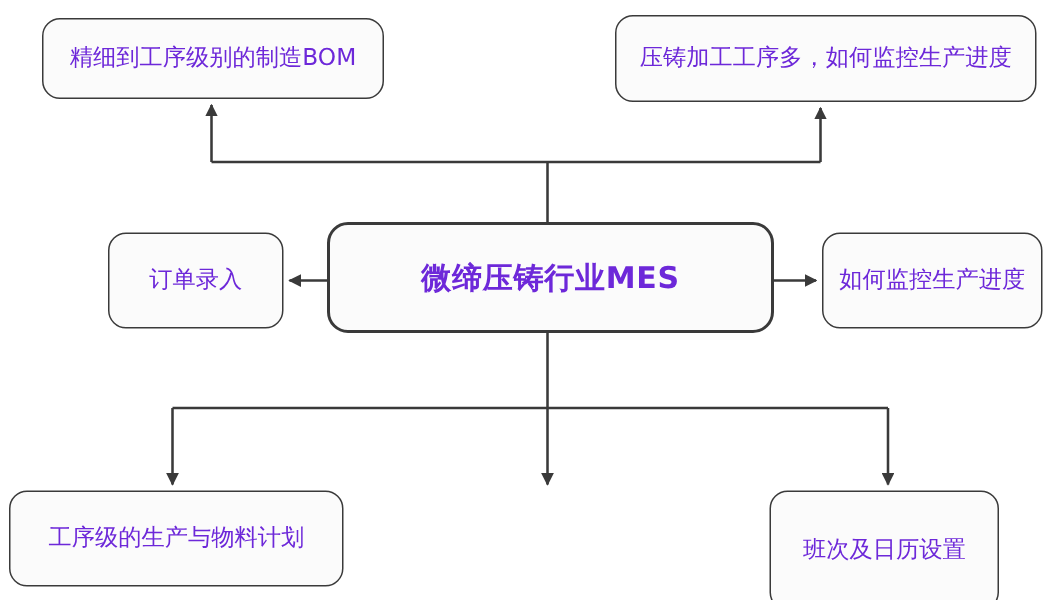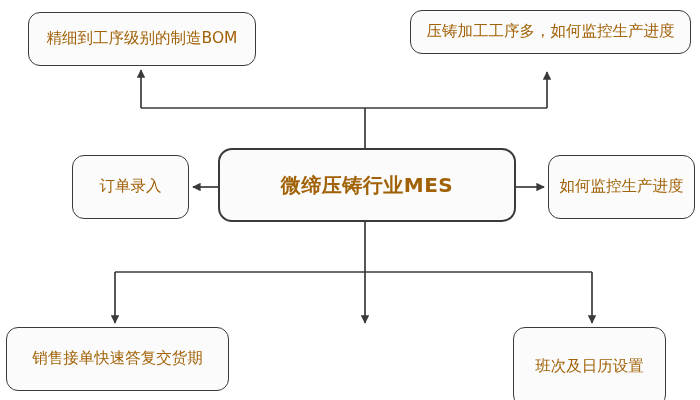--- a/index.html
+++ b/index.html
@@ -27,30 +27,30 @@
   .node {
     position: absolute;
     box-sizing: border-box;
     display: flex;
     align-items: center;
     justify-content: center;
     text-align: center;
     background: #fbfbfb;
     border: 1.6px solid #3a3a3a;
     border-radius: 12px;
-    color: #a16207;
+    color: #6d28d9;
     line-height: 1.15;
     padding: 2px 6px;
     white-space: nowrap;
   }
   .node-label {
     display: block;
   }
   .n-tl   { left: 28px;  top: 12px;  width: 228px; height: 54px;  font-size: 15.5px; }
-  .n-tr   { left: 410px; top: 10px;  width: 281px; height: 44px;  font-size: 15.5px; }
+  .n-tr   { left: 410px; top: 10px;  width: 281px; height: 58px;  font-size: 15.5px; }
   .n-core { left: 218px; top: 148px; width: 298px; height: 74px;  font-size: 20px; font-weight: bold; border-width: 2px; border-radius: 14px; letter-spacing: 0.5px; }
   .n-lm   { left: 72px;  top: 155px; width: 117px; height: 64px;  font-size: 15.5px; }
   .n-rm   { left: 548px; top: 155px; width: 147px; height: 64px;  font-size: 15.5px; }
   .n-bl   { left: 6px;   top: 327px; width: 223px; height: 64px;  font-size: 15.5px; }
   .n-bm   { left: 258px; top: 327px; width: 218px; height: 64px;  font-size: 15.5px; }
   .n-br   { left: 513px; top: 327px; width: 153px; height: 80px;  font-size: 15.5px; }
 </style>
 </head>
 <body>
 
@@ -103,21 +103,21 @@
 
   <div class="node n-core">
     <span class="node-label">微缔压铸行业MES</span>
   </div>
 
   <div class="node n-rm">
     <span class="node-label">如何监控生产进度</span>
   </div>
 
   <div class="node n-bl">
-    <span class="node-label">销售接单快速答复交货期</span>
+    <span class="node-label">工序级的生产与物料计划</span>
   </div>
 
 
   <div class="node n-br">
     <span class="node-label">班次及日历设置</span>
   </div>
 
 </div>
 
 </body></html>

